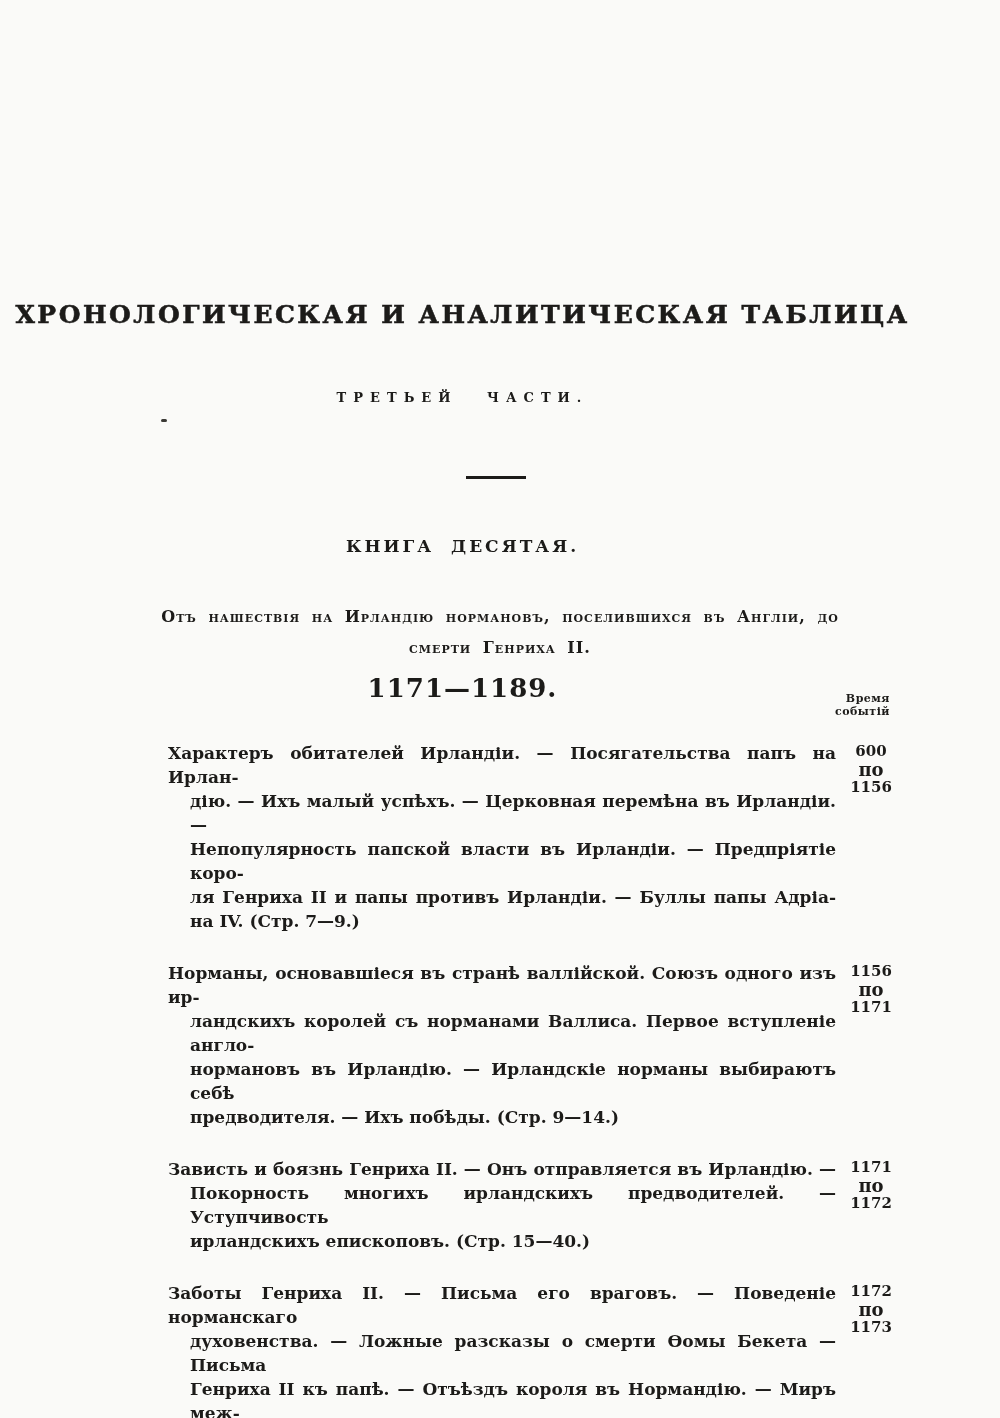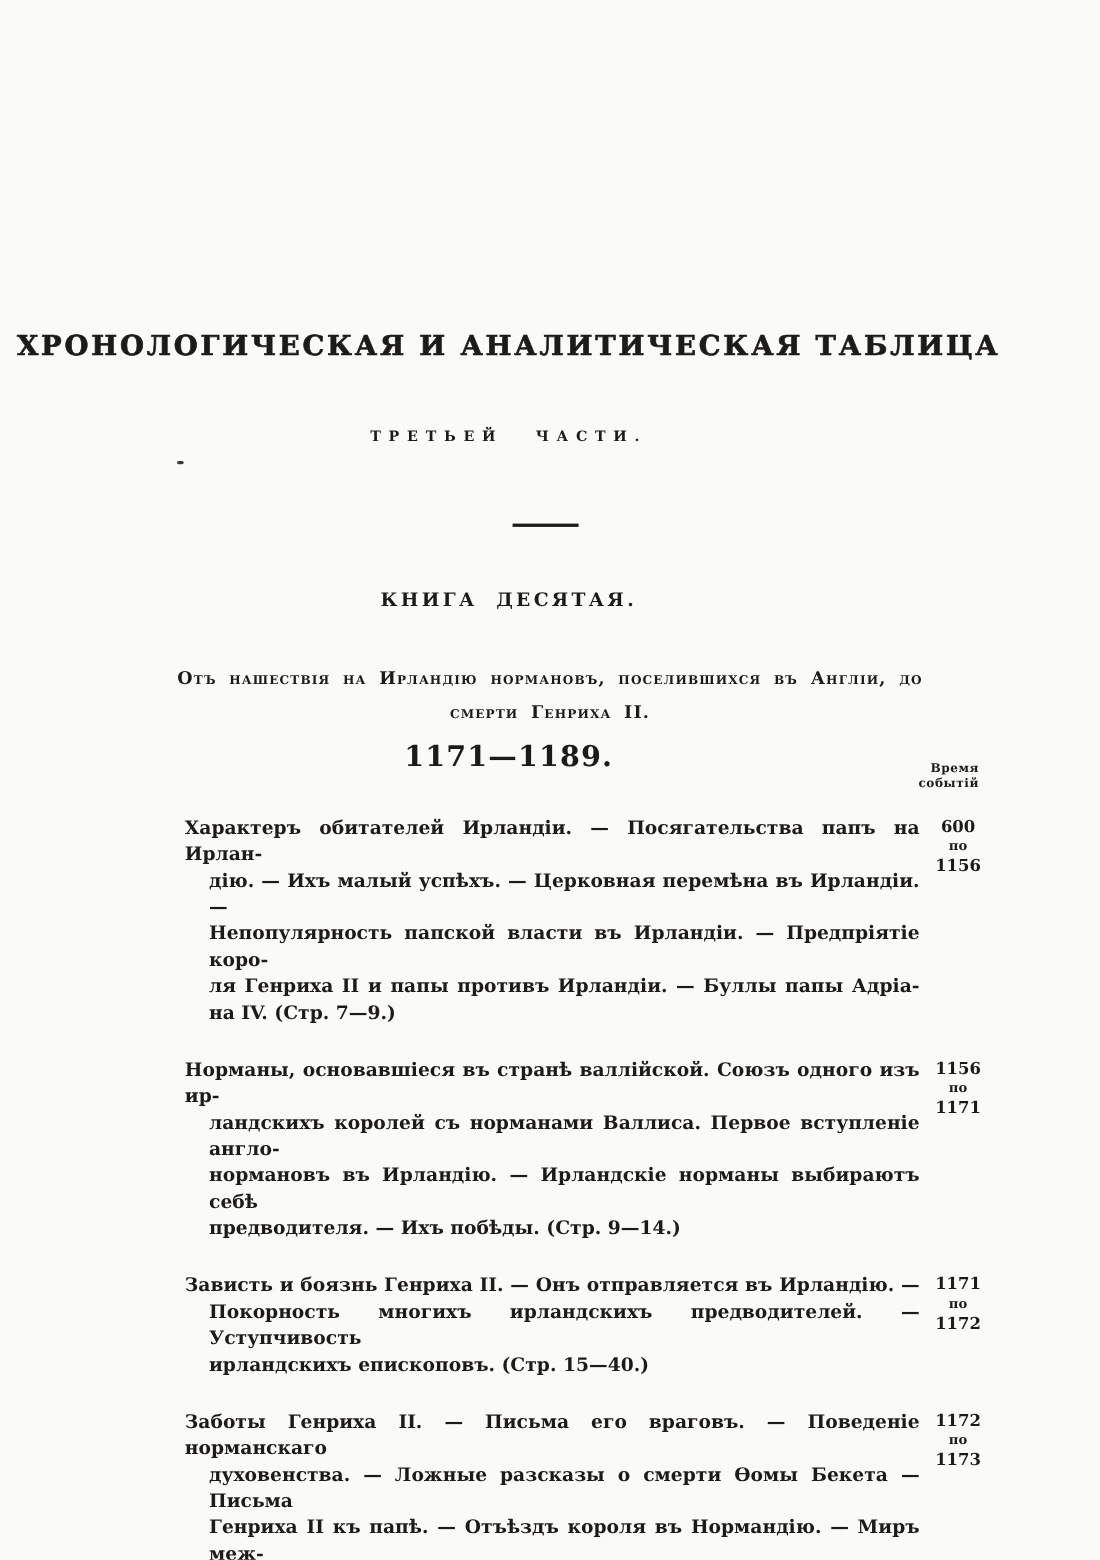--- a/index.html
+++ b/index.html
@@ -98,21 +98,21 @@
     position: absolute;
     top: 1px;
     left: 672px;
     width: 62px;
     text-align: center;
     font-size: 15px;
     font-weight: 700;
     line-height: 19px;
   }
   .entry-dates .link-word {
-    font-size: 12px;
+    font-size: 18px;
     line-height: 17px;
   }
   .ink-speck {
     position: absolute;
     top: 419px;
     left: 161px;
     width: 6px;
     height: 3px;
     background: #3a3935;
     border-radius: 2px;

